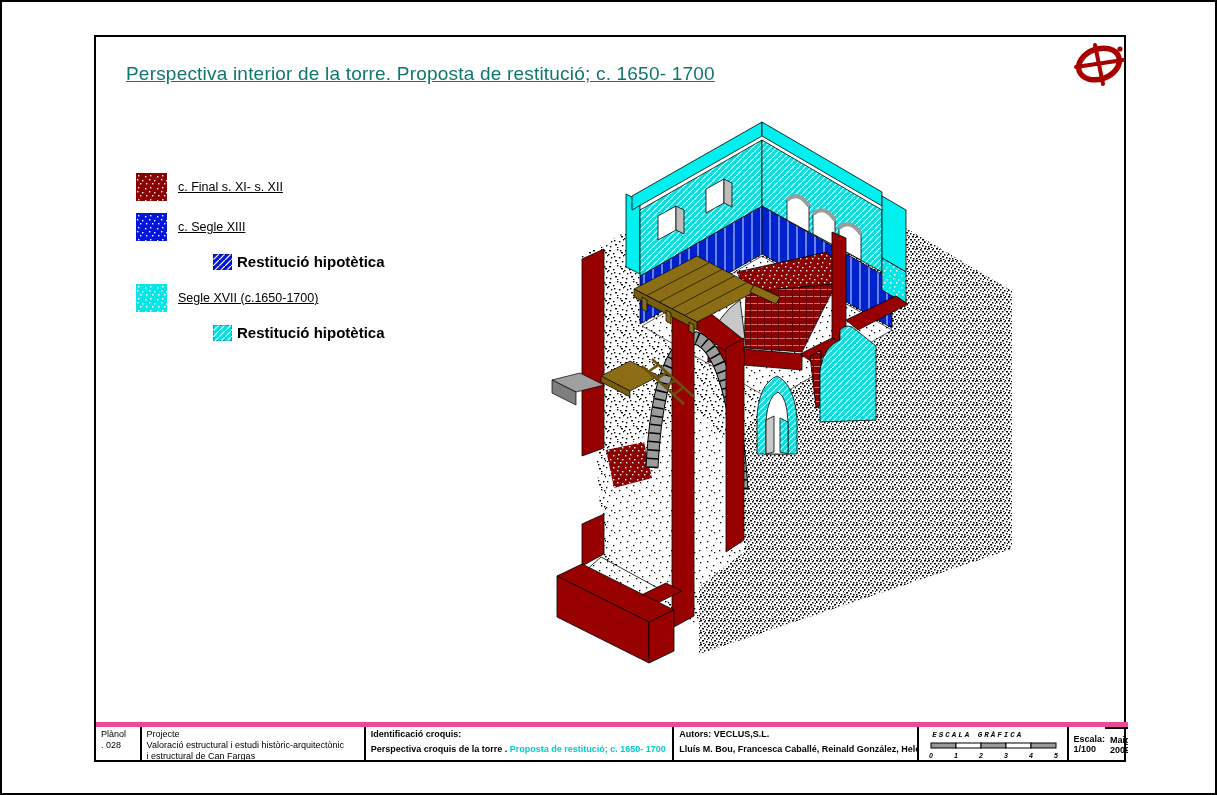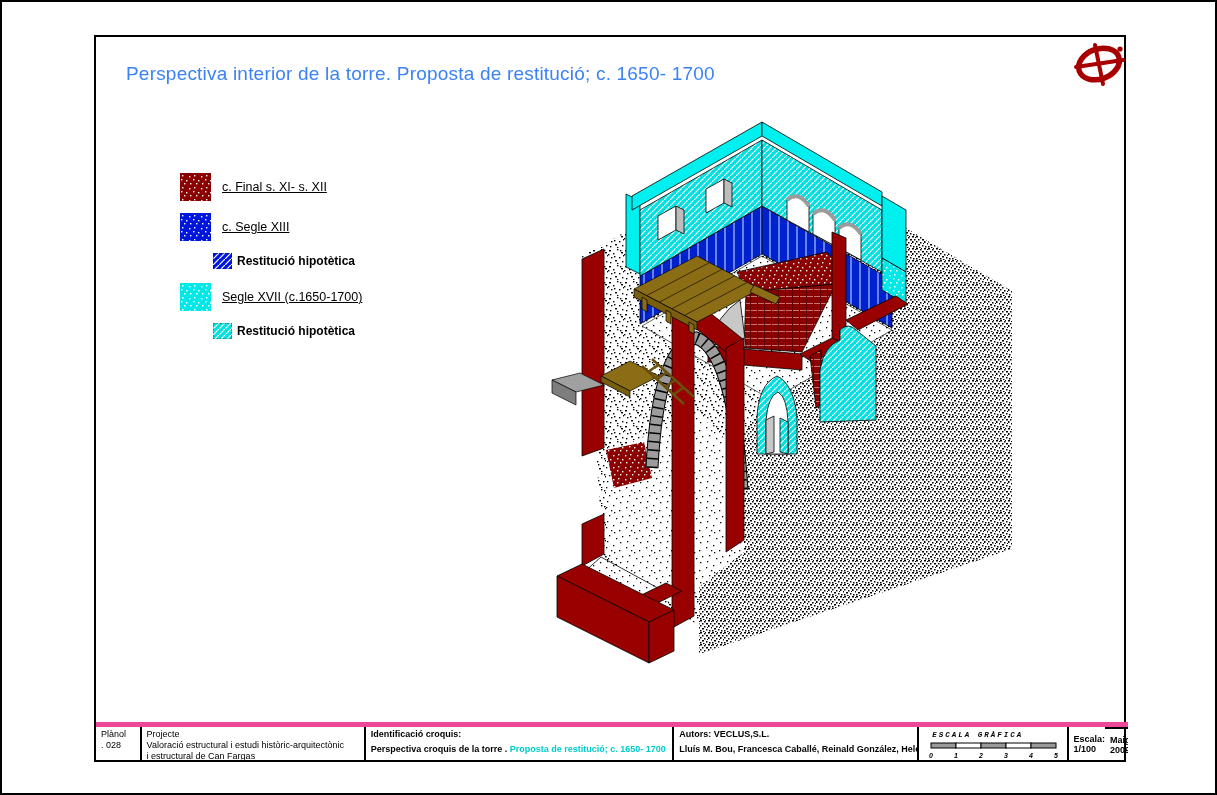--- a/index.html
+++ b/index.html
@@ -6,27 +6,27 @@
   .sheet{
     position:relative;width:1217px;height:795px;background:#ffffff;
     border:2px solid #000;box-sizing:border-box;
     font-family:"Liberation Sans", sans-serif;color:#000;overflow:hidden;
   }
   .frame{
     position:absolute;left:92px;top:33px;width:1032px;height:727px;
     border:2px solid #000;box-sizing:border-box;background:#fff;
   }
   .sheet-title{
-    position:absolute;left:30px;top:26px;font-size:19px;letter-spacing:.2px;color:#3b82f6;white-space:nowrap;
+    position:absolute;left:30px;top:26px;font-size:19px;letter-spacing:.2px;color:#0f766e;white-space:nowrap;text-decoration:underline;
   }
   .legend{position:absolute;left:40px;top:136px;}
-  .leg-row{display:flex;align-items:center;gap:11px;margin-bottom:12px;margin-left:44px;}
+  .leg-row{display:flex;align-items:center;gap:11px;margin-bottom:12px;}
   .leg-row.small{margin-left:77px;gap:5px;margin-bottom:14px;}
   .leg-label{font-size:12.5px;text-decoration:underline;white-space:nowrap;}
-  .leg-label-sm{font-size:12px;font-weight:700;white-space:nowrap;}
+  .leg-label-sm{font-size:15px;font-weight:700;white-space:nowrap;}
   .swatch{display:block;}
   .tblock{
     position:absolute;left:0;bottom:0;width:1032px;height:38px;
     border-top:5px solid #ec4899;box-sizing:border-box;display:flex;font-size:9px;
   }
   .tcell{box-sizing:border-box;border-left:2px solid #000;padding:2px 5px;overflow:hidden;}
   .tcell:first-child{border-left:none;}
   .c1{width:45px;}
   .c2{width:233px;}
   .c3{width:321px;}

